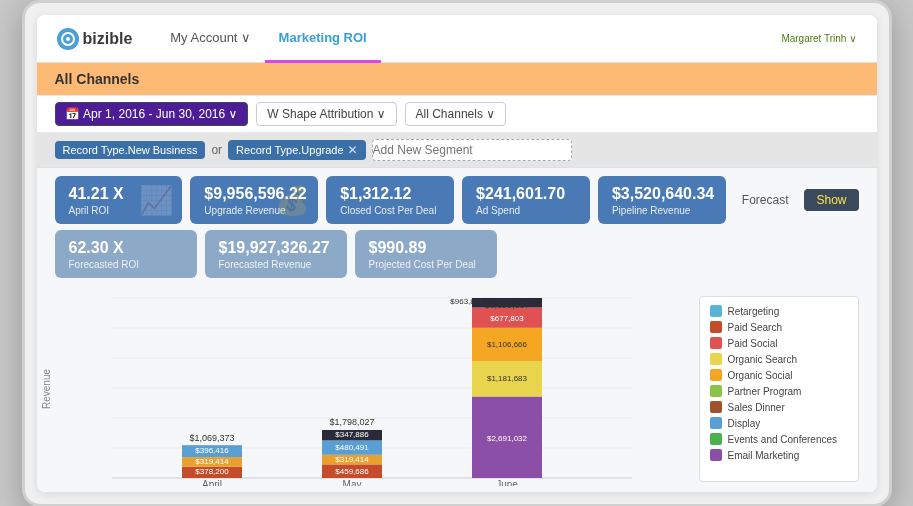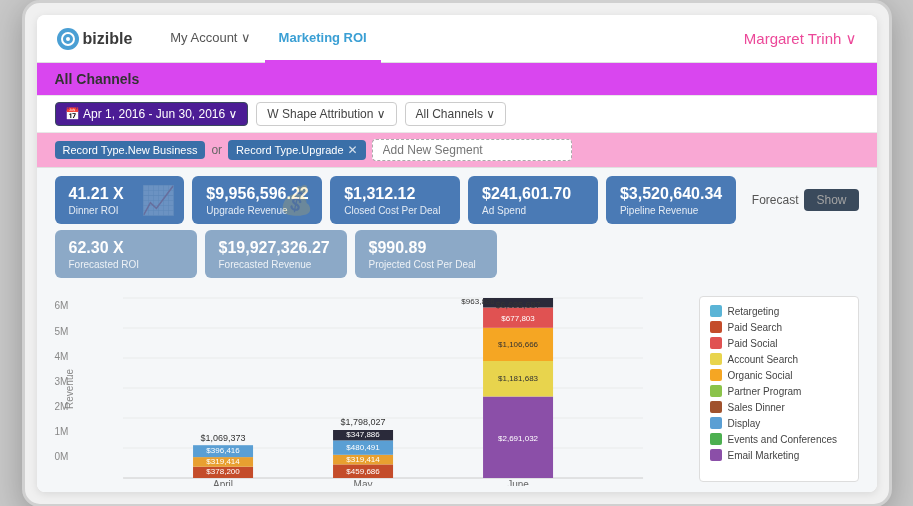--- a/index.html
+++ b/index.html
@@ -65,32 +65,32 @@
       cursor: pointer;
       border-bottom: 3px solid transparent;
     }
     .nav-item.active {
       color: #3a9fd4;
       border-bottom: 3px solid #d946ef;
       font-weight: 600;
     }
     .nav-spacer { flex: 1; }
     .user-area {
-      font-size: 15px;
-      color: #ec4899;
+      font-size: 10px;
+      color: #4d7c0f;
       cursor: pointer;
     }
     
     .toolbar {
       display: flex;
       align-items: flex-end;
       padding: 8px 18px;
       border-bottom: 1px solid #e8e8e8;
       gap: 8px;
-      background: #d946ef;
+      background: #fdba74;
     }
     .toolbar-title {
       font-size: 14px;
       font-weight: 600;
       color: #333;
       flex: none;
     }
     
     .filter-bar {
       display: flex;
@@ -116,21 +116,21 @@
       background: #4c1d95;
       color: #fff;
       border-color: #3a4a5c;
     }
     
     .segment-bar {
       display: flex;
       align-items: center;
       padding: 6px 18px;
       border-bottom: 1px solid #e0e0e0;
-      background: #f9a8d4;
+      background: #e5e5e5;
       gap: 6px;
     }
     .segment-tag {
       background: #3a6fa8;
       color: #fff;
       border-radius: 4px;
       padding: 3px 8px;
       font-size: 11px;
       display: flex;
       align-items: center;
@@ -141,21 +141,21 @@
       font-size: 12px;
       opacity: 0.8;
     }
     .segment-or {
       font-size: 12px;
       color: #666;
     }
     .segment-input {
       border: 1px dashed #aaa;
       border-radius: 4px;
-      padding: 3px 10px;
+      padding: 3px 0;
       font-size: 12px;
       color: #aaa;
       background: #fff;
       flex: 1;
       max-width: 200px;
     }
     
     .kpi-section {
       padding: 8px 18px 4px;
       background: #f5f7f9;
@@ -194,31 +194,31 @@
       position: absolute;
       right: 8px;
       top: 50%;
       transform: translateY(-50%);
       opacity: 0.18;
       font-size: 28px;
     }
     .forecast-area {
       display: flex;
       align-items: center;
-      gap: 6px;
+      gap: 16px;
       margin-left: 8px;
       flex: none;
     }
     .forecast-label {
       font-size: 12px;
       color: #555;
     }
     .forecast-btn {
       background: #3a4a5c;
-      color: #a3a3a3;
+      color: #fde047;
       border: none;
       border-radius: 4px;
       padding: 4px 12px;
       font-size: 12px;
       cursor: pointer;
     }
     
     .chart-area {
       display: flex;
       padding: 8px 18px 10px;
@@ -292,21 +292,21 @@
         <span class="x-btn">✕</span>
       </div>
       <input class="segment-input" placeholder="Add New Segment" style="">
     </div>
 
     <div class="kpi-section">
 
       <div class="kpi-row">
         <div class="kpi-card">
           <div class="kpi-value">41.21 X</div>
-          <div class="kpi-label">Dinner ROI</div>
+          <div class="kpi-label">April ROI</div>
           <span class="kpi-icon">📈</span>
         </div>
         <div class="kpi-card">
           <div class="kpi-value">$9,956,596.22</div>
           <div class="kpi-label">Upgrade Revenue</div>
           <span class="kpi-icon">💰</span>
         </div>
         <div class="kpi-card">
           <div class="kpi-value">$1,312.12</div>
           <div class="kpi-label">Closed Cost Per Deal</div>
@@ -339,29 +339,20 @@
           <div class="kpi-label">Projected Cost Per Deal</div>
         </div>
 
         <div style="flex:1"></div>
         <div style="flex:1"></div>
         <div style="width:110px;flex:none"></div>
       </div>
     </div>
 
     <div class="chart-area">
-      <div style="display:flex;flex-direction:column;justify-content:space-between;padding-bottom:20px;padding-top:4px;">
-        <span style="font-size:10px;color:#888;">6M</span>
-        <span style="font-size:10px;color:#888;">5M</span>
-        <span style="font-size:10px;color:#888;">4M</span>
-        <span style="font-size:10px;color:#888;">3M</span>
-        <span style="font-size:10px;color:#888;">2M</span>
-        <span style="font-size:10px;color:#888;">1M</span>
-        <span style="font-size:10px;color:#888;">0M</span>
-      </div>
       <div class="chart-wrapper">
         <svg width="100%" height="190" viewBox="0 0 520 190">
 
           <line x1="0" y1="2" x2="520" y2="2" stroke="#ddd" stroke-width="0.5"></line>
           <line x1="0" y1="32" x2="520" y2="32" stroke="#ddd" stroke-width="0.5"></line>
           <line x1="0" y1="62" x2="520" y2="62" stroke="#ddd" stroke-width="0.5"></line>
           <line x1="0" y1="92" x2="520" y2="92" stroke="#ddd" stroke-width="0.5"></line>
           <line x1="0" y1="122" x2="520" y2="122" stroke="#ddd" stroke-width="0.5"></line>
           <line x1="0" y1="152" x2="520" y2="152" stroke="#ddd" stroke-width="0.5"></line>
           <line x1="0" y1="182" x2="520" y2="182" stroke="#ccc" stroke-width="1"></line>
@@ -415,21 +406,21 @@
             <div class="legend-item">
       <div class="legend-color" style="background:#c44c2a"></div>
       <span style="font-size:10px;color:#444;">Paid Search</span>
     </div>
             <div class="legend-item">
       <div class="legend-color" style="background:#e05252"></div>
       <span style="font-size:10px;color:#444;">Paid Social</span>
     </div>
             <div class="legend-item">
       <div class="legend-color" style="background:#e8d44d"></div>
-      <span style="font-size:10px;color:#444;">Account Search</span>
+      <span style="font-size:10px;color:#444;">Organic Search</span>
     </div>
             <div class="legend-item">
       <div class="legend-color" style="background:#f5a623"></div>
       <span style="font-size:10px;color:#444;">Organic Social</span>
     </div>
             <div class="legend-item">
       <div class="legend-color" style="background:#8bc34a"></div>
       <span style="font-size:10px;color:#444;">Partner Program</span>
     </div>
             <div class="legend-item">

